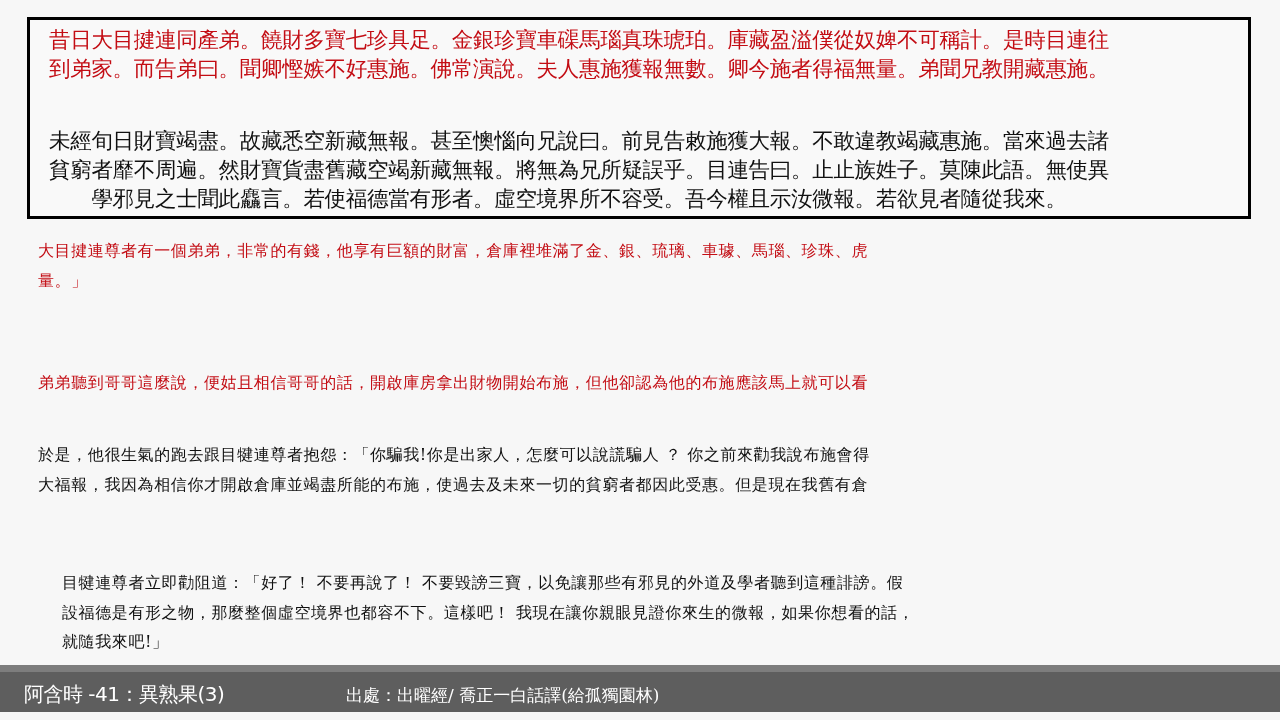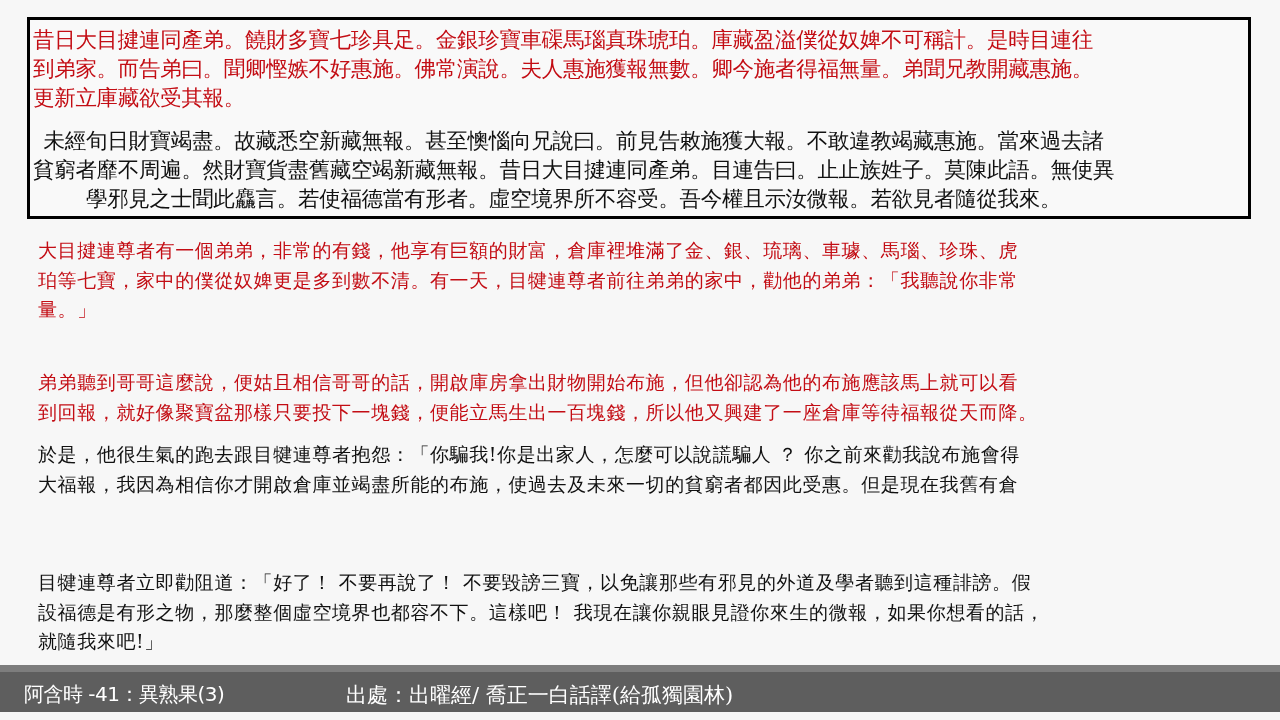--- a/index.html
+++ b/index.html
@@ -22,45 +22,45 @@
     height: 196px;
     border: 3px solid #000;
     background: #f9f9f9;
     box-sizing: content-box;
   }
   .classical {
     font-family: "DejaVu Sans", sans-serif;
     font-size: 21.5px;
     line-height: 29px;
     margin: 0;
-    padding: 0 0 0 3px;
+    padding: 0 0 0 19px;
     letter-spacing: -0.3px;
     white-space: nowrap;
   }
   .classical .ln { display: block; }
   .red-text { color: #c30d14; }
   .black-text { color: #111; }
   .p1 { position: absolute; top: 5px; left: 0; }
   .p2 { position: absolute; top: 106px; left: 0; text-align: center; }
 
   .trans {
     position: absolute;
     left: 38px;
     font-family: "DejaVu Serif", serif;
-    font-size: 19px;
+    font-size: 16px;
     line-height: 29.5px;
     margin: 0;
     white-space: nowrap;
     letter-spacing: 0.6px;
   }
   .trans .ln { display: block; }
   .t1 { top: 236px; color: #c30d14; }
   .t2 { top: 368px; color: #c30d14; }
   .t3 { top: 440px; color: #111; }
-  .t4 { top: 568px; color: #111; }
+  .t4 { top: 568px; color: #111; margin-left: 24px; }
 
   .footer {
     position: absolute;
     left: 0;
     top: 665px;
     width: 1280px;
     height: 47px;
     background: #5e5e5e;
     border-top: 7px solid #7d7d7d;
     box-sizing: border-box;
@@ -74,49 +74,46 @@
     font-size: 20px;
     line-height: 32px;
     letter-spacing: -0.5px;
   }
   .footer-source {
     position: absolute;
     left: 346px;
     top: 8px;
     color: #fff;
     font-family: "DejaVu Serif", serif;
-    font-size: 21px;
+    font-size: 17px;
     line-height: 30px;
   }
 </style>
 </head>
 <body>
 
 <div class="source-box">
   <div class="classical red-text p1">
     <span class="ln">昔日大目揵連同產弟。饒財多寶七珍具足。金銀珍寶車磲馬瑙真珠琥珀。庫藏盈溢僕從奴婢不可稱計。是時目連往</span>
     <span class="ln">到弟家。而告弟曰。聞卿慳嫉不好惠施。佛常演說。夫人惠施獲報無數。卿今施者得福無量。弟聞兄教開藏惠施。</span>
-    <span class="ln">更新立庫藏欲受其報。</span>
   </div>
   <div class="classical black-text p2">
     <span class="ln">未經旬日財寶竭盡。故藏悉空新藏無報。甚至懊惱向兄說曰。前見告敕施獲大報。不敢違教竭藏惠施。當來過去諸</span>
-    <span class="ln">貧窮者靡不周遍。然財寶貨盡舊藏空竭新藏無報。昔日大目揵連同產弟。目連告曰。止止族姓子。莫陳此語。無使異</span>
+    <span class="ln">貧窮者靡不周遍。然財寶貨盡舊藏空竭新藏無報。將無為兄所疑誤乎。目連告曰。止止族姓子。莫陳此語。無使異</span>
     <span class="ln">學邪見之士聞此麤言。若使福德當有形者。虛空境界所不容受。吾今權且示汝微報。若欲見者隨從我來。</span>
   </div>
 </div>
 
 <div class="trans t1">
   <span class="ln">大目揵連尊者有一個弟弟，非常的有錢，他享有巨額的財富，倉庫裡堆滿了金、銀、琉璃、車璩、馬瑙、珍珠、虎</span>
-  <span class="ln">珀等七寶，家中的僕從奴婢更是多到數不清。有一天，目犍連尊者前往弟弟的家中，勸他的弟弟：「我聽說你非常</span>
   <span class="ln">量。」</span>
 </div>
 
 <div class="trans t2">
   <span class="ln">弟弟聽到哥哥這麼說，便姑且相信哥哥的話，開啟庫房拿出財物開始布施，但他卻認為他的布施應該馬上就可以看</span>
-  <span class="ln">到回報，就好像聚寶盆那樣只要投下一塊錢，便能立馬生出一百塊錢，所以他又興建了一座倉庫等待福報從天而降。</span>
 </div>
 
 <div class="trans t3">
   <span class="ln">於是，他很生氣的跑去跟目犍連尊者抱怨：「你騙我!你是出家人，怎麼可以說謊騙人 ？ 你之前來勸我說布施會得</span>
   <span class="ln">大福報，我因為相信你才開啟倉庫並竭盡所能的布施，使過去及未來一切的貧窮者都因此受惠。但是現在我舊有倉</span>
 </div>
 
 <div class="trans t4">
   <span class="ln">目犍連尊者立即勸阻道：「好了！ 不要再說了！ 不要毀謗三寶，以免讓那些有邪見的外道及學者聽到這種誹謗。假</span>
   <span class="ln">設福德是有形之物，那麼整個虛空境界也都容不下。這樣吧！ 我現在讓你親眼見證你來生的微報，如果你想看的話，</span>

